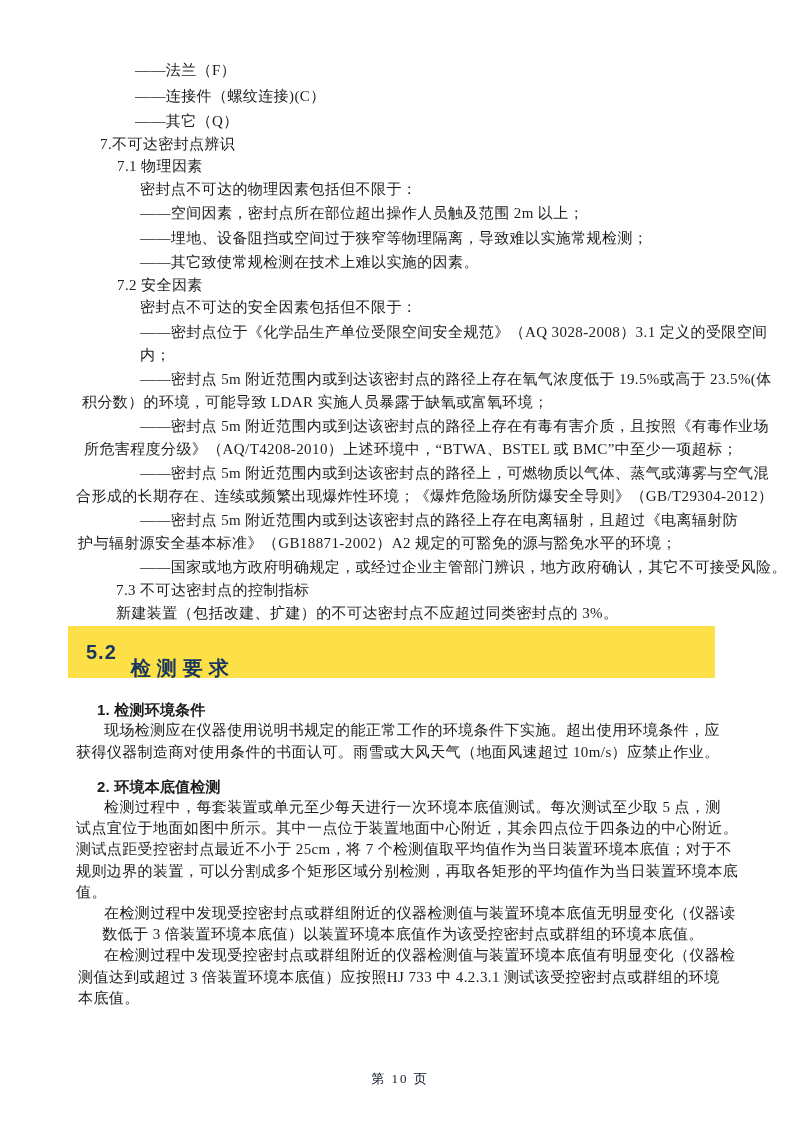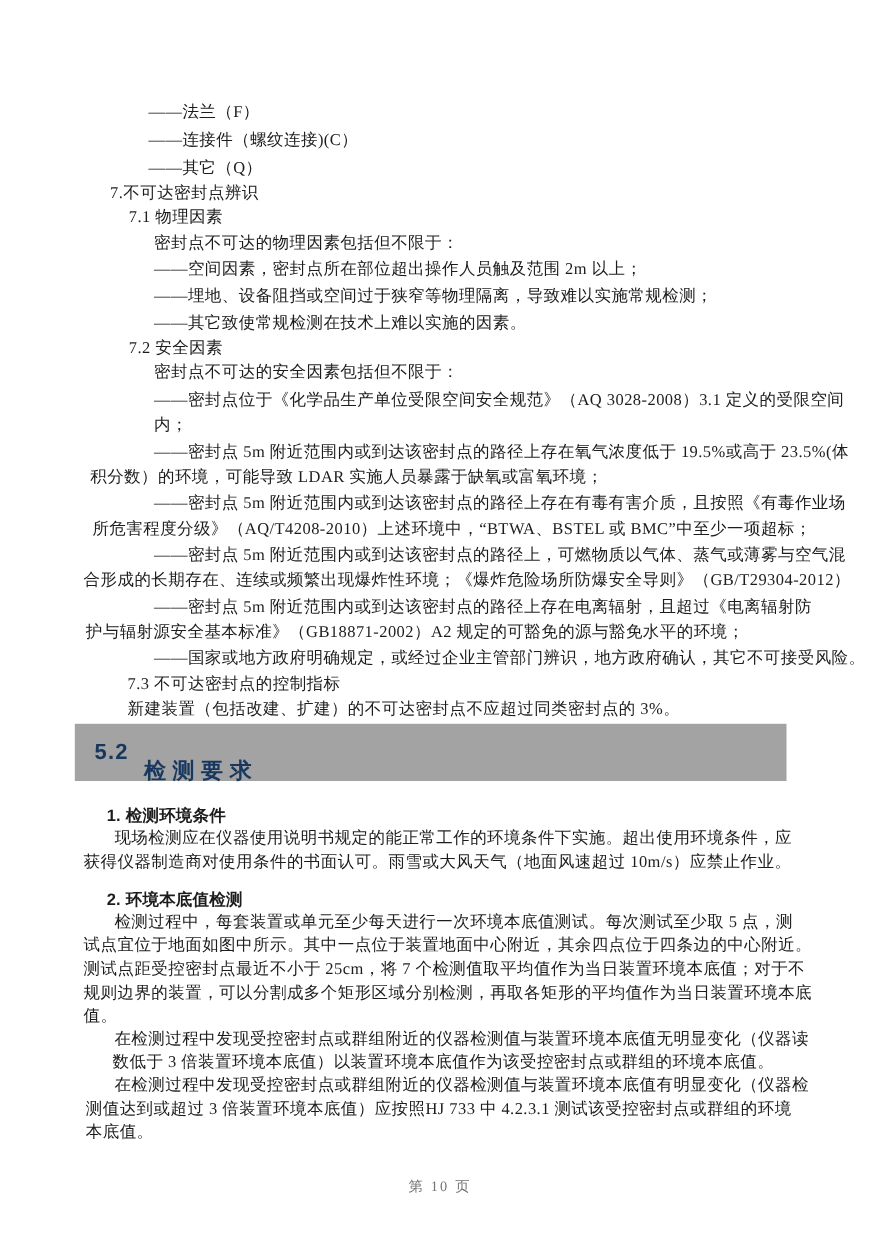--- a/index.html
+++ b/index.html
@@ -6,21 +6,21 @@
   body{
     width:800px;height:1130px;
     background:#ffffff;
     position:relative;
     font-family:"Liberation Serif","DejaVu Serif",serif;
     color:#1c1c1c;
     overflow:hidden;
   }
   .doc{
     position:absolute;
-    left:76px;top:88px;
+    left:76px;top:56px;
     width:652px;
   }
   .ln{
     font-size:15px;
     line-height:22.55px;
     white-space:nowrap;
     letter-spacing:0.4px;
   }
   .sec52 .ln{ line-height:21.2px; }
   .ln.subhead{
@@ -47,21 +47,21 @@
   .heading-band .num{ letter-spacing:1px; }
   .heading-band .ttl{ margin-left:14px; letter-spacing:6px;margin-top:33px; }
   .sec52{ margin-top:21px; }
   .footer{
     position:absolute;
     top:1070px;left:0;
     width:800px;
     text-align:center;
     font-size:13px;
     letter-spacing:2px;
-    color:#737373;
+    color:#0f172a;
   }
 </style>
 </head>
 <body style="color: rgb(28, 28, 28);">
 
 <div class="doc">
 
   <div id="section7">
       <div class="ln" style="padding-left: 59px; margin-top: 3px;">——法兰（F）</div>
       <div class="ln" style="padding-left: 59px; margin-top: 3px;">——连接件（螺纹连接)(C）</div>
@@ -82,21 +82,21 @@
       <div class="ln" style="padding-left: 8px;">所危害程度分级》（AQ/T4208-2010）上述环境中，“BTWA、BSTEL 或 BMC”中至少一项超标；</div>
       <div class="ln" style="padding-left: 64px; margin-top: 2px;">——密封点 5m 附近范围内或到达该密封点的路径上，可燃物质以气体、蒸气或薄雾与空气混</div>
       <div class="ln" style="padding-left: 0px;">合形成的长期存在、连续或频繁出现爆炸性环境；《爆炸危险场所防爆安全导则》（GB/T29304-2012）</div>
       <div class="ln" style="padding-left: 64px; margin-top: 2px;">——密封点 5m 附近范围内或到达该密封点的路径上存在电离辐射，且超过《电离辐射防</div>
       <div class="ln" style="padding-left: 2px;">护与辐射源安全基本标准》（GB18871-2002）A2 规定的可豁免的源与豁免水平的环境；</div>
       <div class="ln" style="padding-left: 64px; margin-top: 2px;">——国家或地方政府明确规定，或经过企业主管部门辨识，地方政府确认，其它不可接受风险。</div>
       <div class="ln" style="padding-left: 40px;">7.3 不可达密封点的控制指标</div>
       <div class="ln" style="padding-left: 40px;">新建装置（包括改建、扩建）的不可达密封点不应超过同类密封点的 3%。</div>
     </div>
 
-  <div class="heading-band" style="background: #a3a3a3; color: rgb(23, 55, 94);">
+  <div class="heading-band" style="background: #fde047; color: rgb(23, 55, 94);">
     <span class="num">5.2</span>
     <span class="ttl">检测要求</span>
   </div>
 
   <div id="section52" class="sec52">
       <div class="ln subhead" style="padding-left: 21px;">1. 检测环境条件</div>
       <div class="ln" style="padding-left: 28px;">现场检测应在仪器使用说明书规定的能正常工作的环境条件下实施。超出使用环境条件，应</div>
       <div class="ln" style="padding-left: 0px;">获得仪器制造商对使用条件的书面认可。雨雪或大风天气（地面风速超过 10m/s）应禁止作业。</div>
       <div class="ln subhead" style="padding-left: 21px; margin-top: 13px;">2. 环境本底值检测</div>
       <div class="ln" style="padding-left: 28px;">检测过程中，每套装置或单元至少每天进行一次环境本底值测试。每次测试至少取 5 点，测</div>

